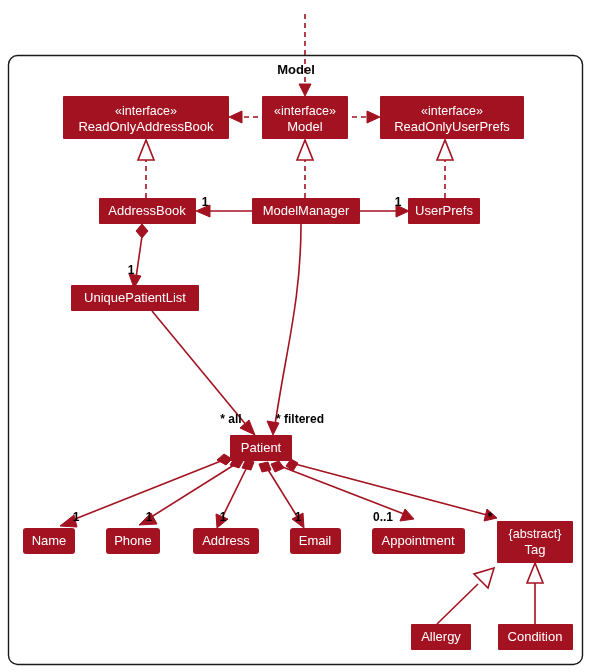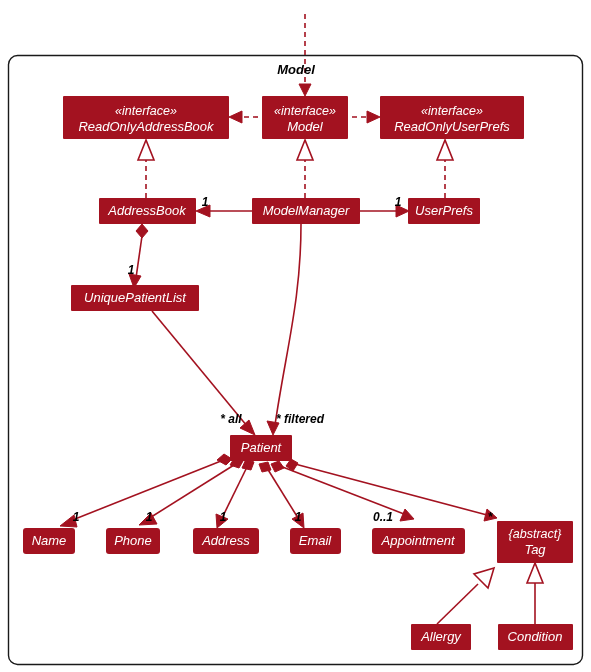--- a/index.html
+++ b/index.html
@@ -1,17 +1,17 @@
 <!DOCTYPE html>
 <html><head>
 <meta charset="utf-8">
 <style>
   html,body{margin:0;padding:0;background:#ffffff;}
   body{width:591px;height:672px;font-family:"Liberation Sans",sans-serif;}
-  #diagram-root{position:relative;width:591px;height:672px;overflow:hidden;font-style:italic;}
+  #diagram-root{position:relative;width:591px;height:672px;overflow:hidden;}
   svg{display:block;}
   .cls-box rect{stroke:none;}
   .cls-label{font-family:"Liberation Sans",sans-serif;fill:#ffffff;font-size:13px;text-anchor:middle;dominant-baseline:middle;}
   .cls-label.small{font-size:12.5px;}
   .mult-label{font-family:"Liberation Sans",sans-serif;fill:#000000;font-size:12px;font-weight:bold;text-anchor:middle;}
   .frame-title{font-family:"Liberation Sans",sans-serif;fill:#000000;font-size:13px;font-weight:bold;text-anchor:middle;}
   .edge{stroke:#A31220;fill:none;stroke-width:1.6;}
   .edge-dash{stroke:#A31220;fill:none;stroke-width:1.6;stroke-dasharray:5,4;}
   .hollow-head{fill:#ffffff;stroke:#A31220;stroke-width:1.6;}
   .solid-head{fill:#A31220;stroke:#A31220;stroke-width:1;}

